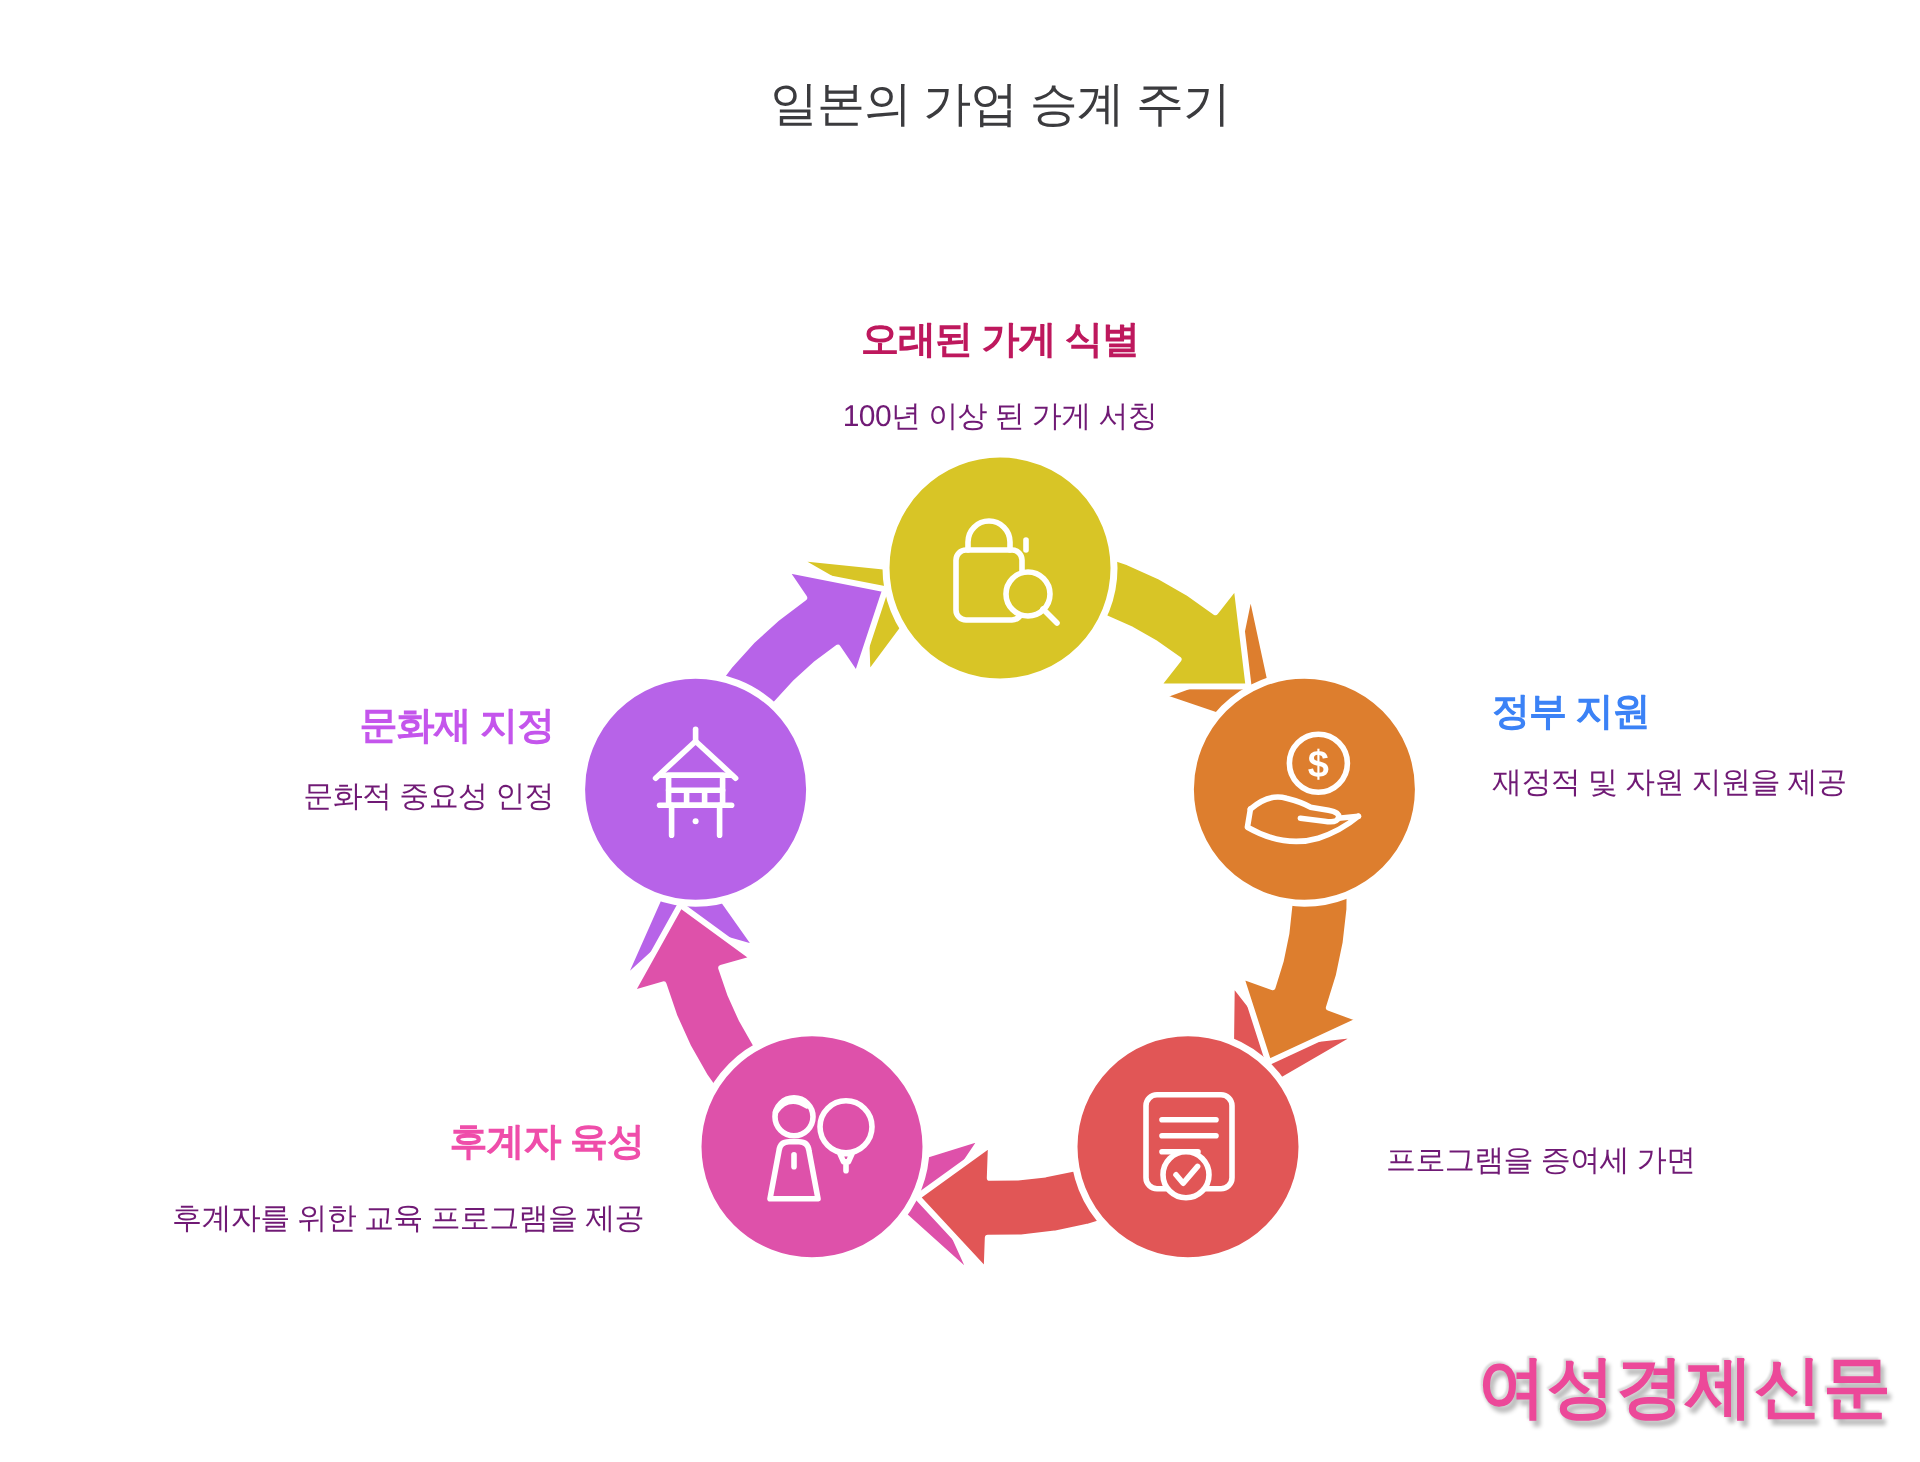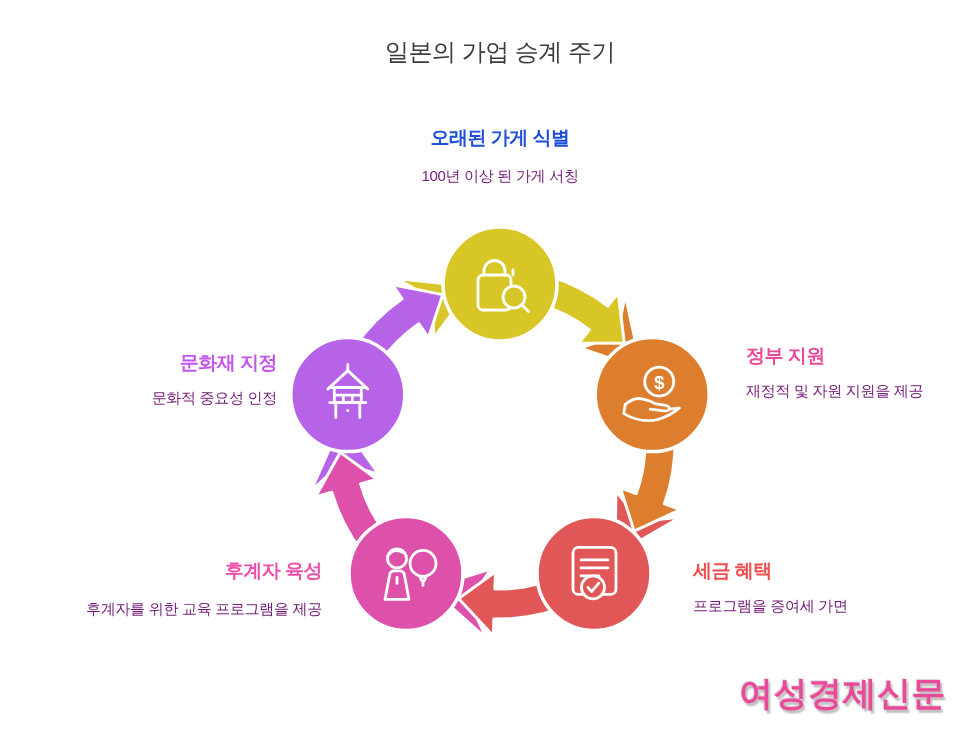--- a/index.html
+++ b/index.html
@@ -85,31 +85,30 @@
     <path d="M -13.5 0.5 H 13.5 M -4.5 0.5 V 8 M 4.5 0.5 V 8"></path>
     <path d="M -18 8 H 18"></path>
     <path d="M -12 8 V 23 M 12 8 V 23"></path>
     <circle cx="0" cy="16" r="1.5" fill="#fff" stroke="none"></circle>
       </g>
     </svg>
 
   <div class="title">일본의 가업 승계 주기</div>
 
   <div class="label label-top">
-    <div class="heading" style="color: #1d4ed8;">오래된 가게 식별</div>
+    <div class="heading" style="color: #be185d; margin-top: 32px;">오래된 가게 식별</div>
     <div class="sub">100년 이상 된 가게 서칭</div>
   </div>
 
   <div class="label label-right-1">
-    <div class="heading" style="color: #ec4899;">정부 지원</div>
+    <div class="heading" style="color: #3b82f6;">정부 지원</div>
     <div class="sub">재정적 및 자원 지원을 제공</div>
   </div>
 
   <div class="label label-right-2">
-    <div class="heading" style="color: rgb(240, 78, 78);">세금 혜택</div>
     <div class="sub">프로그램을 증여세 가면</div>
   </div>
 
   <div class="label label-left-1">
     <div class="heading" style="color: rgb(196, 85, 236);">문화재 지정</div>
     <div class="sub">문화적 중요성 인정</div>
   </div>
 
   <div class="label label-left-2">
     <div class="heading" style="color: rgb(239, 77, 170);">후계자 육성</div>

